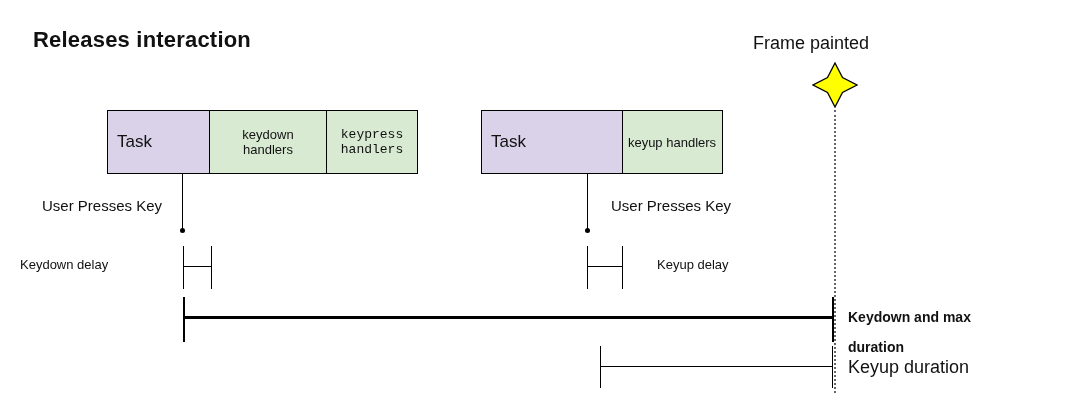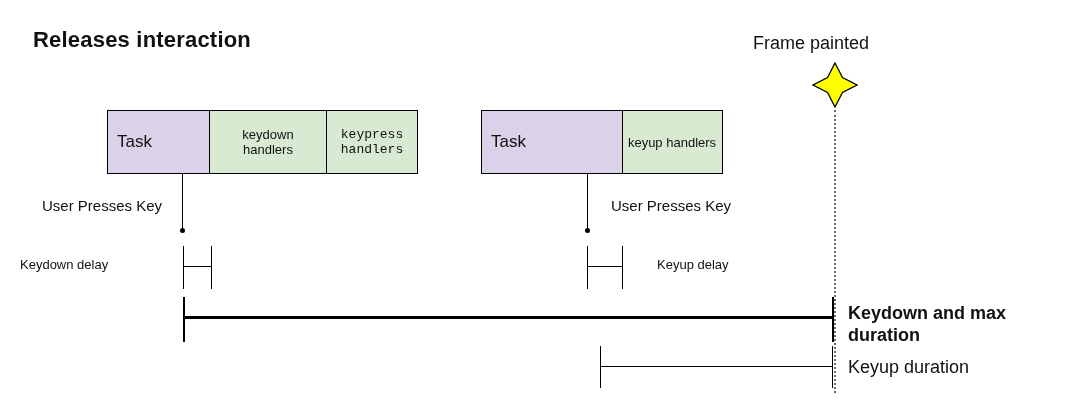--- a/index.html
+++ b/index.html
@@ -49,21 +49,21 @@
   .delay-label.kd { left: 20px; top: 257px; }
   .delay-label.ku { left: 647px; top: 257px; margin-left: 10px; }
 
   
   .kd-duration-line { left: 184px; top: 316px; width: 649px; height: 0; border-top: 3px solid #000; }
   .kd-duration-t1 { left: 182.5px; top: 297px; height: 45px; border-left: 2px solid #000; }
   .kd-duration-t2 { left: 831.5px; top: 297px; height: 45px; border-left: 2px solid #000; }
   .ku-duration-line { left: 601px; top: 366px; width: 232px; height: 0; border-top: 1.5px solid #000; }
   .ku-duration-t1 { left: 600px; top: 346px; height: 42px; }
   .ku-duration-t2 { left: 832px; top: 346px; height: 42px; }
-  .kd-duration-label { left: 848px; top: 302px; width: 172px; font-size: 18px; font-weight: bold; line-height: 22px; }
+  .kd-duration-label { left: 848px; top: 302px; width: 172px; font-size: 14px; font-weight: bold; line-height: 30px; }
   .ku-duration-label { left: 848px; top: 357px; font-size: 18px; }
 
   .star-svg polygon { fill: var(--star-fill, #ffff00); stroke: #000; stroke-width: 1.3; stroke-linejoin: miter; }
 </style>
 </head>
 <body>
 
 <div class="abs diagram-title">Releases interaction</div>
 
 <div class="abs frame-painted-label">Frame painted</div>

